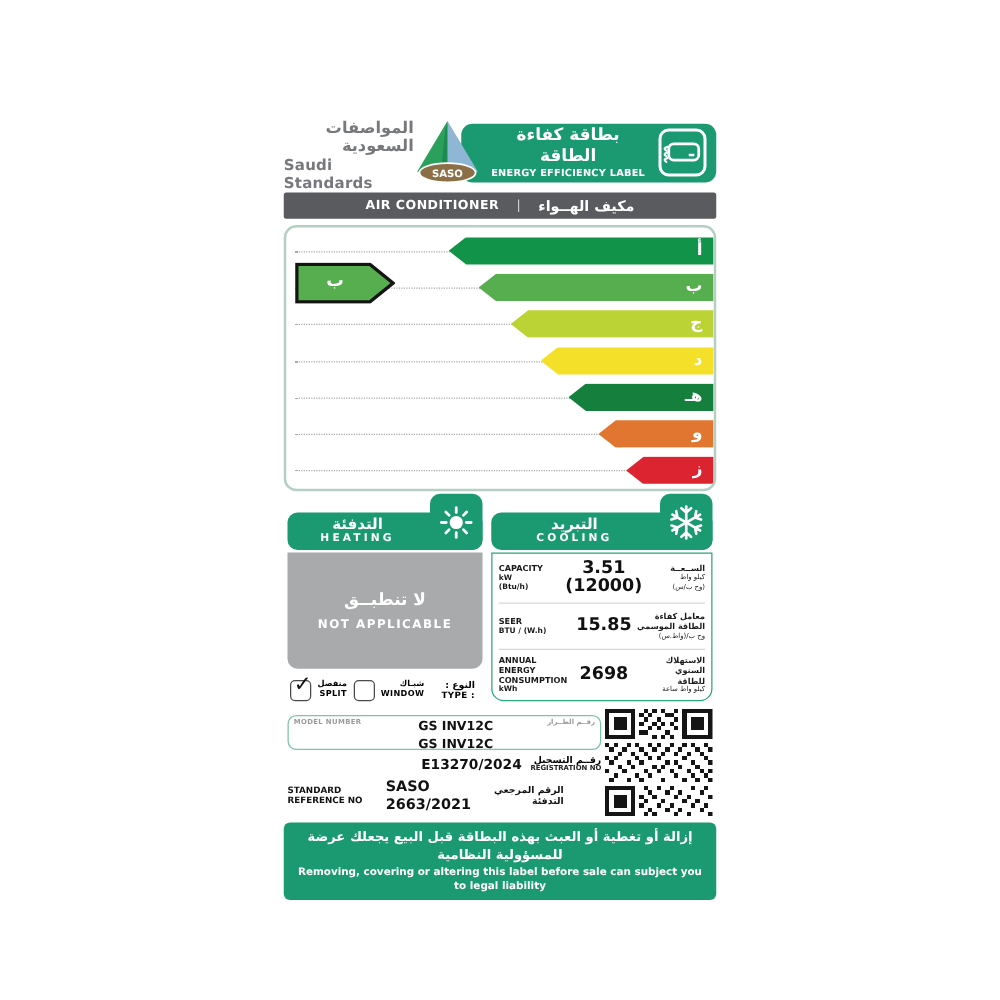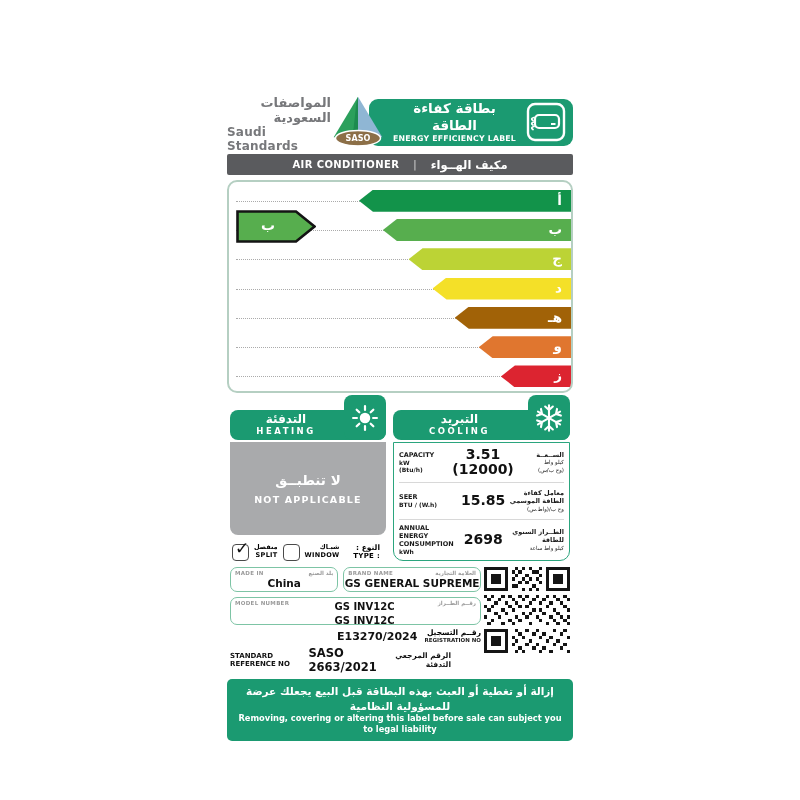--- a/index.html
+++ b/index.html
@@ -175,21 +175,21 @@
         </div>
       </div>
       <div class="grade-row">
         <div class="dotline"></div>
         <div class="grade-arrow" style="width:40.5%;background:#F4E028">
           <span class="grade-letter" dir="rtl">د</span>
         </div>
       </div>
       <div class="grade-row">
         <div class="dotline"></div>
-        <div class="grade-arrow" style="width:34%;background:#a16207">
+        <div class="grade-arrow" style="width:34%;background:#15803d">
           <span class="grade-letter" dir="rtl">هـ</span>
         </div>
       </div>
       <div class="grade-row">
         <div class="dotline"></div>
         <div class="grade-arrow" style="width:27%;background:#E0762F">
           <span class="grade-letter" dir="rtl">و</span>
         </div>
       </div>
       <div class="grade-row">
@@ -300,43 +300,31 @@
           <div class="c-row">
             <div class="c-en">
               <div>ANNUAL ENERGY</div>
               <div>CONSUMPTION</div>
               <div class="sub">kWh</div>
             </div>
             <div class="c-val">
               <div>2698</div>
             </div>
             <div class="c-ar" dir="rtl">
-              <div>الطــراز السنوي</div>
+              <div>الاستهلاك السنوي</div>
               <div>للطاقة</div>
               <div class="sub">كيلو واط ساعة</div>
             </div>
           </div>
         </div>
       </div>
     </div>
 
     <div class="info">
       <div class="info-left">
-        <div class="irow">
-          <div class="ibox made-in">
-            <span class="lab-en">MADE IN</span>
-            <span class="lab-ar" dir="rtl">بلد الصنع</span>
-            <div class="val">China</div>
-          </div>
-          <div class="ibox brand">
-            <span class="lab-en">BRAND NAME</span>
-            <span class="lab-ar" dir="rtl">العلامة التجارية</span>
-            <div class="val">GS GENERAL SUPREME</div>
-          </div>
-        </div>
         <div class="ibox model">
           <span class="lab-en">MODEL NUMBER</span>
           <span class="lab-ar" dir="rtl">رقــم الطــراز</span>
           <div class="val2">GS INV12C</div>
           <div class="val2">GS INV12C</div>
         </div>
         <div class="reg-line">
           <span class="reg-val">E13270/2024</span>
           <span class="reg-labels">
             <div class="reg-ar" dir="rtl">رقــم التسجيل</div>

